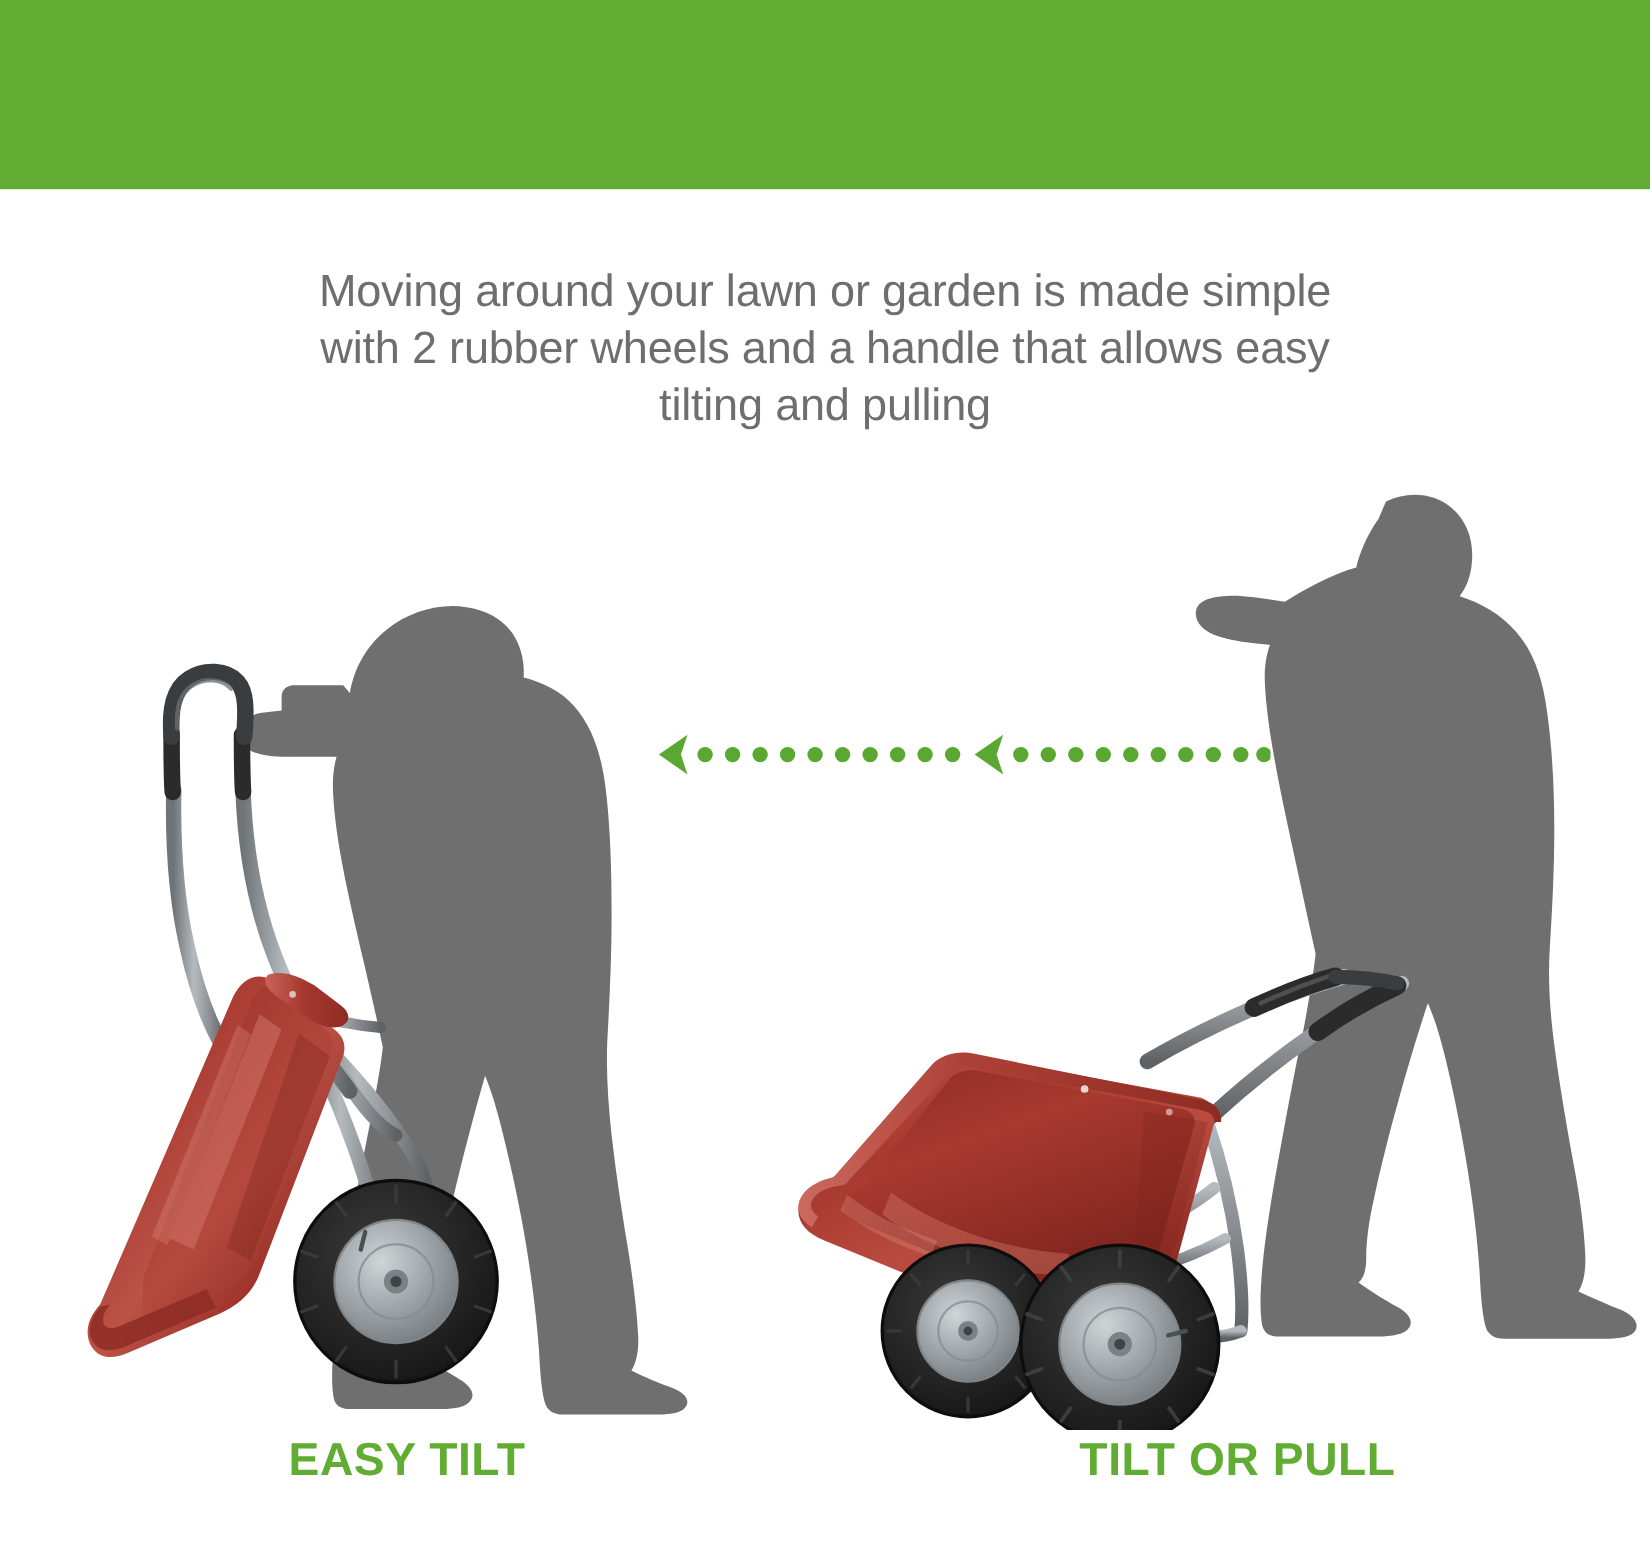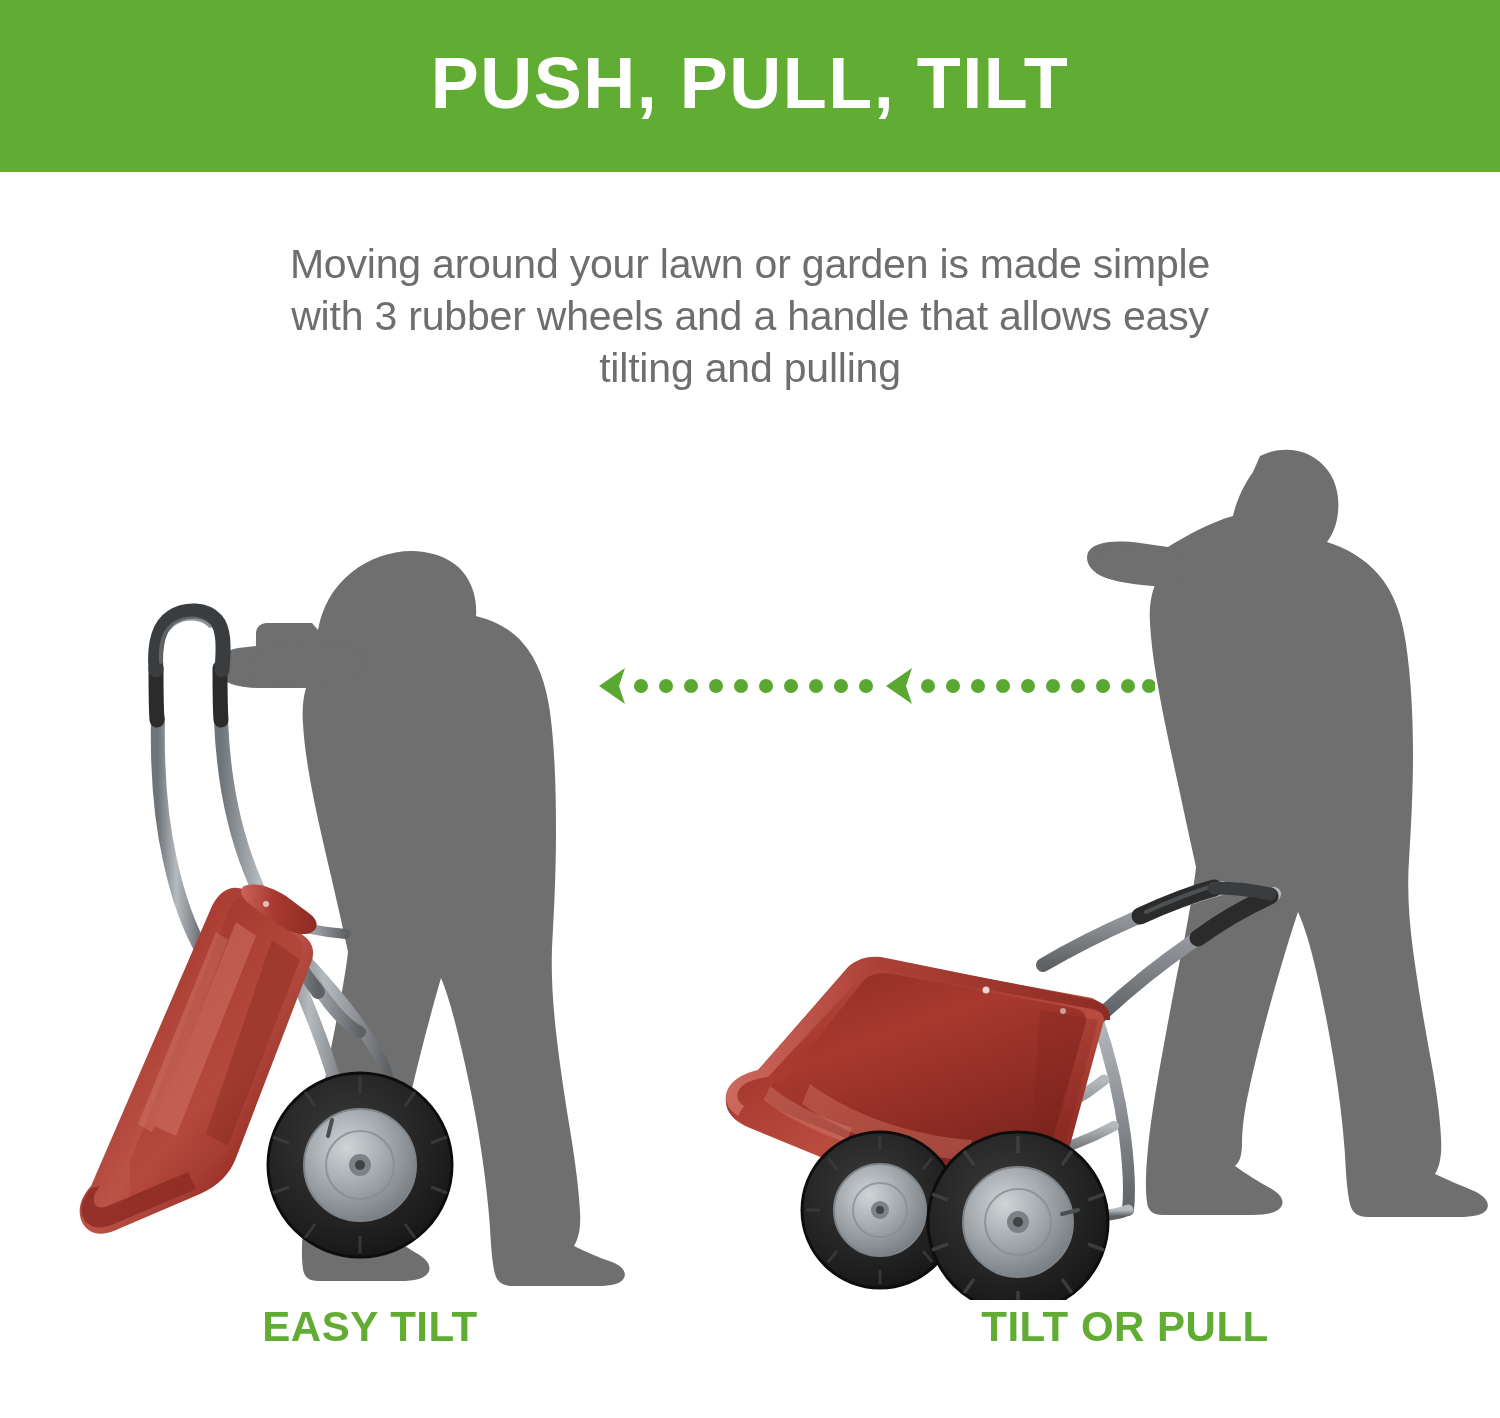--- a/index.html
+++ b/index.html
@@ -104,23 +104,22 @@
   }
   .caption-left  { left: 120px;  width: 500px; }
   .caption-right { left: 875px;  width: 500px; }
 </style>
 </head>
 <body>
 
 <div id="page">
 
   <div class="header-band"></div>
-  <div class="header-title">PUSH, PULL, TILT</div>
-
-  <div class="subtitle">Moving around your lawn or garden is made simple with 3 rubber wheels and a handle that allows easy tilting and pulling</div>
+
+  <div class="subtitle">Moving around your lawn or garden is made simple with 2 rubber wheels and a handle that allows easy tilting and pulling</div>
 
   <div class="stage">
 
     <div class="scene scene-left">
       <svg viewBox="0 0 600 880" xmlns="http://www.w3.org/2000/svg">
         <defs>
           <linearGradient id="tubL" x1="0" y1="0" x2="1" y2="1">
             <stop offset="0%" stop-color="#b8493c"></stop>
             <stop offset="28%" stop-color="#a8392f"></stop>
             <stop offset="52%" stop-color="#bb5347"></stop>

